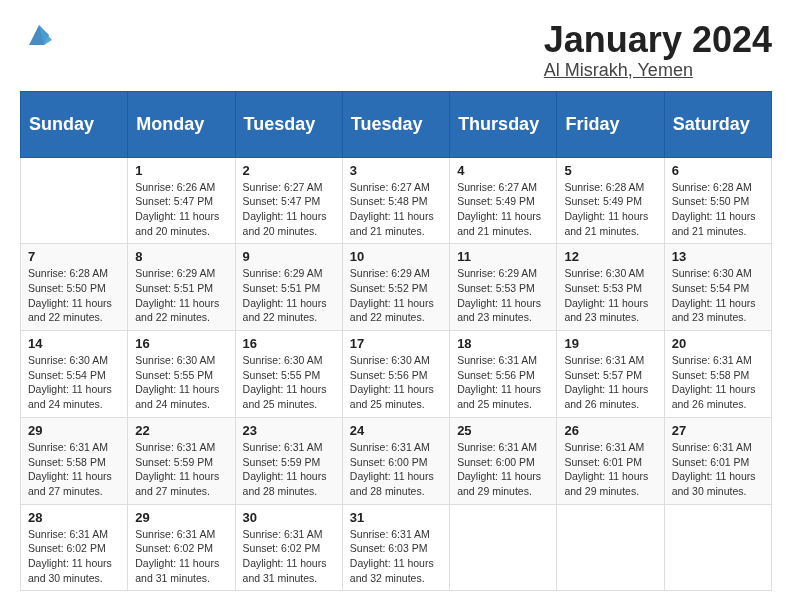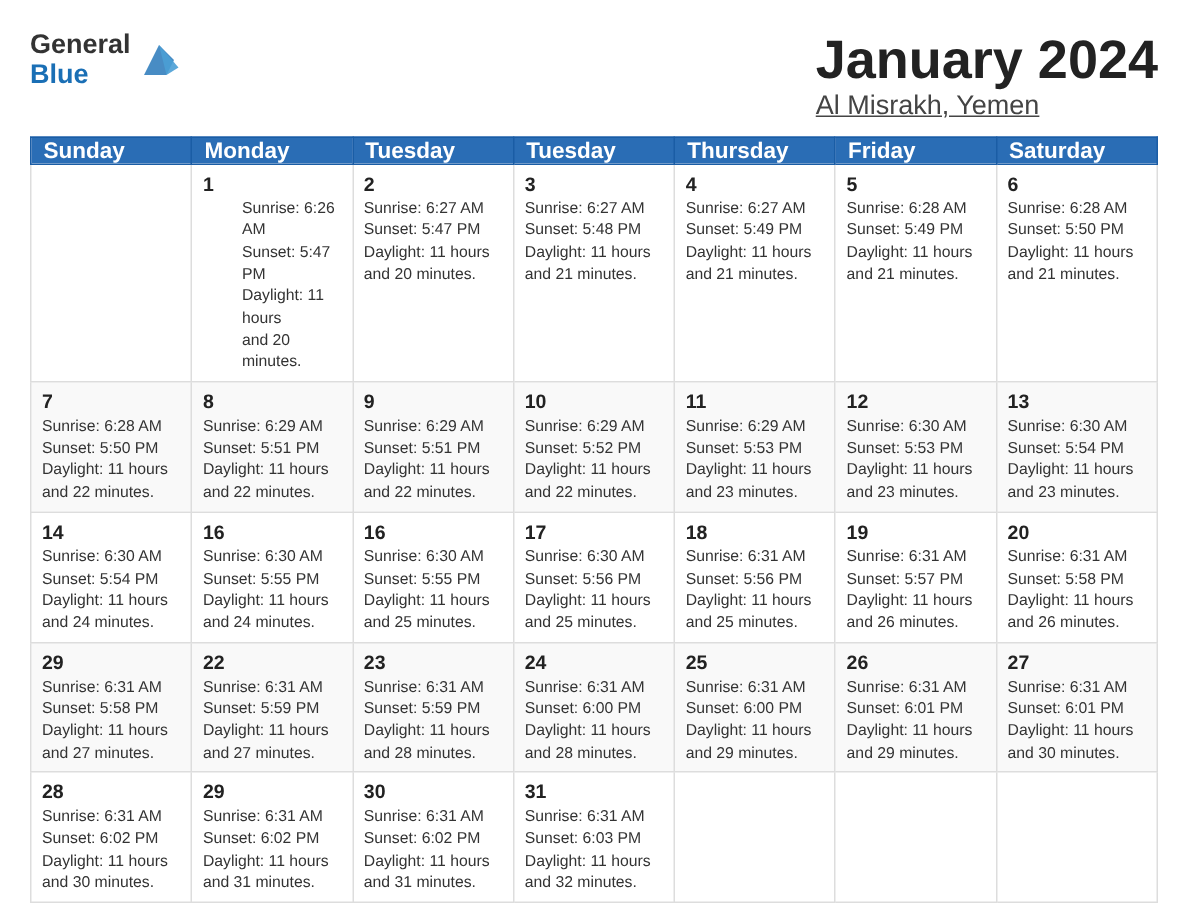--- a/index.html
+++ b/index.html
@@ -50,22 +50,22 @@
     }
     .calendar {
       width: 100%;
       border-collapse: collapse;
       border: 1px solid #ccc;
     }
     .calendar th {
       background-color: #2a6db5;
       color: #fff;
       text-align: left;
-      padding: 0 8px;
-      font-size: 15px;
+      padding: 22px 8px;
+      font-size: 18px;
       border: 1px solid #1a5da5;
     }
     .calendar td {
       vertical-align: top;
       padding: 5px 7px;
       border: 1px solid #ddd;
       font-size: 11px;
       color: #333;
       background: #fff;
       min-height: 80px;
@@ -88,26 +88,20 @@
     }
     .empty-cell {
       background: #fff !important;
     }
   </style>
 </head>
 <body>
 
 <div class="header">
   <div class="logo">
-    <div>
-      <div class="logo-text">
-        <span class="logo-general">General</span>
-        <span class="logo-blue">Blue</span>
-      </div>
-    </div>
     <svg class="logo-icon" viewBox="0 0 30 30" xmlns="http://www.w3.org/2000/svg">
       <polygon points="5,25 15,5 25,15 20,25" fill="#1a6fb5" opacity="0.8"></polygon>
       <polygon points="15,5 28,20 20,25" fill="#4a9fd5" opacity="0.9"></polygon>
     </svg>
   </div>
   <div class="title-block">
     <h1>January 2024</h1>
     <h2>Al Misrakh, Yemen</h2>
   </div>
 </div>
@@ -122,21 +116,21 @@
         <th>Thursday</th>
         <th>Friday</th>
         <th>Saturday</th>
       </tr>
   </thead>
   <tbody id="calendar-body">
   <tr>
         <td class="empty-cell"></td>
         <td>
           <span class="day-number">1</span>
-          <div class="day-info" style="white-space: pre-line; margin-left: 26px;">Sunrise: 6:26 AM
+          <div class="day-info" style="white-space: pre-line;">Sunrise: 6:26 AM
 Sunset: 5:47 PM
 Daylight: 11 hours
 and 20 minutes.</div>
         </td>
         <td>
           <span class="day-number">2</span>
           <div class="day-info" style="white-space: pre-line;">Sunrise: 6:27 AM
 Sunset: 5:47 PM
 Daylight: 11 hours
 and 20 minutes.</div>

